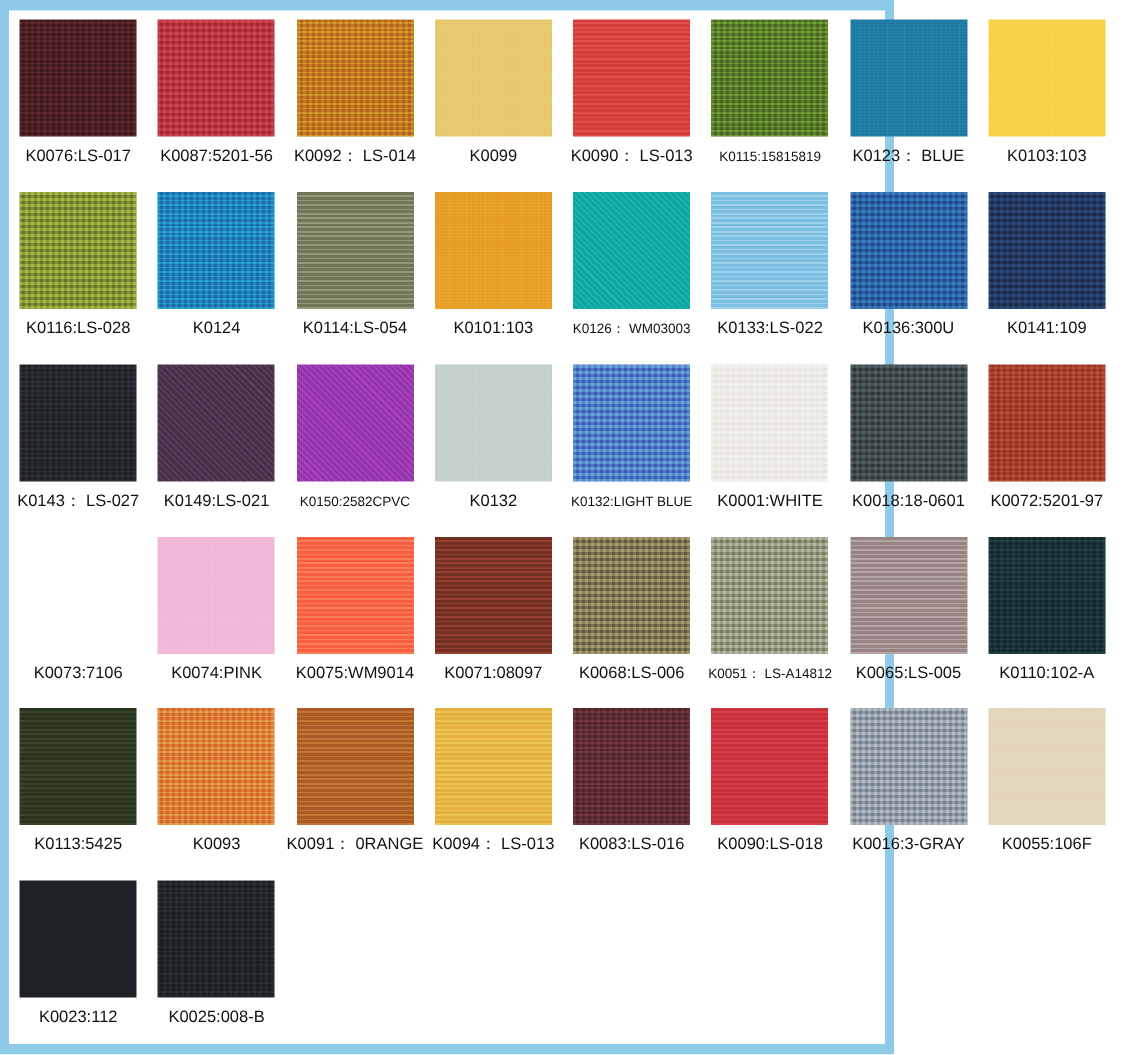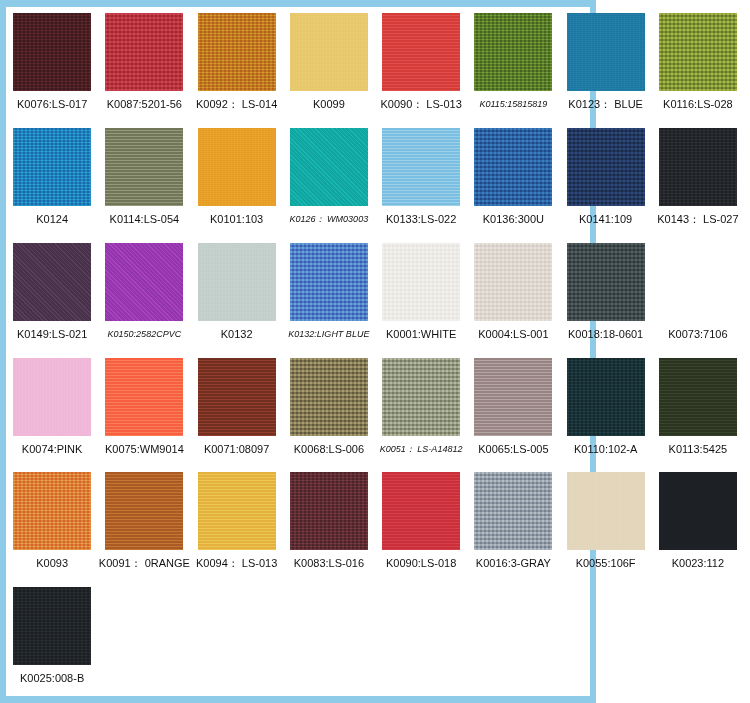--- a/index.html
+++ b/index.html
@@ -111,21 +111,20 @@
     line-height: 13px;
     color: #111111;
     text-align: center;
     white-space: nowrap;
     letter-spacing: 0px;
     font-family: "Liberation Sans", sans-serif;
   }
   .swatch-label.small {
     font-size: 9px;
     letter-spacing: 0px;
-    font-style: italic;
   }
 </style>
 </head>
 <body>
 
 <div id="chart-frame" style="border-color: rgb(142, 203, 232); background-color: rgb(255, 255, 255);">
   <div id="swatch-grid">
       <div class="swatch-cell">
         <div class="swatch-chip weave-basket" style="background-color: rgb(75, 31, 35);"></div>
         <div class="swatch-label">K0076:LS-017</div>
@@ -148,20 +147,24 @@
       </div>
       <div class="swatch-cell">
         <div class="swatch-chip weave-basket" style="background-color: rgb(90, 125, 42);"></div>
         <div class="swatch-label small">K0115:15815819</div>
       </div>
       <div class="swatch-cell">
         <div class="swatch-chip weave-plain" style="background-color: rgb(31, 123, 164);"></div>
         <div class="swatch-label">K0123： BLUE</div>
       </div>
       <div class="swatch-cell">
+        <div class="swatch-chip weave-plain" style="background-color: rgb(247, 210, 74);"></div>
+        <div class="swatch-label">K0103:103</div>
+      </div>
+      <div class="swatch-cell">
         <div class="swatch-chip weave-oxford" style="background-color: rgb(125, 144, 51);"></div>
         <div class="swatch-label">K0116:LS-028</div>
       </div>
       <div class="swatch-cell">
         <div class="swatch-chip weave-basket" style="background-color: rgb(33, 131, 188);"></div>
         <div class="swatch-label">K0124</div>
       </div>
       <div class="swatch-cell">
         <div class="swatch-chip weave-rib" style="background-color: rgb(126, 130, 101);"></div>
         <div class="swatch-label">K0114:LS-054</div>
@@ -204,26 +207,26 @@
       </div>
       <div class="swatch-cell">
         <div class="swatch-chip weave-oxford" style="background-color: rgb(77, 121, 196);"></div>
         <div class="swatch-label small">K0132:LIGHT BLUE</div>
       </div>
       <div class="swatch-cell">
         <div class="swatch-chip weave-oxford" style="background-color: rgb(236, 234, 229);"></div>
         <div class="swatch-label">K0001:WHITE</div>
       </div>
       <div class="swatch-cell">
-        <div class="swatch-chip weave-oxford" style="background-color: rgb(221, 213, 205);"></div>
-        <div class="swatch-label">K0004:LS-001</div>
-      </div>
-      <div class="swatch-cell">
         <div class="swatch-chip weave-oxford" style="background-color: rgb(61, 71, 73);"></div>
         <div class="swatch-label">K0018:18-0601</div>
+      </div>
+      <div class="swatch-cell">
+        <div class="swatch-chip weave-basket" style="background-color: rgb(165, 64, 45);"></div>
+        <div class="swatch-label">K0072:5201-97</div>
       </div>
       <div class="swatch-cell">
         <div class="swatch-chip weave-rib"></div>
         <div class="swatch-label">K0073:7106</div>
       </div>
       <div class="swatch-cell">
         <div class="swatch-chip weave-plain" style="background-color: rgb(240, 184, 216);"></div>
         <div class="swatch-label">K0074:PINK</div>
       </div>
       <div class="swatch-cell">

